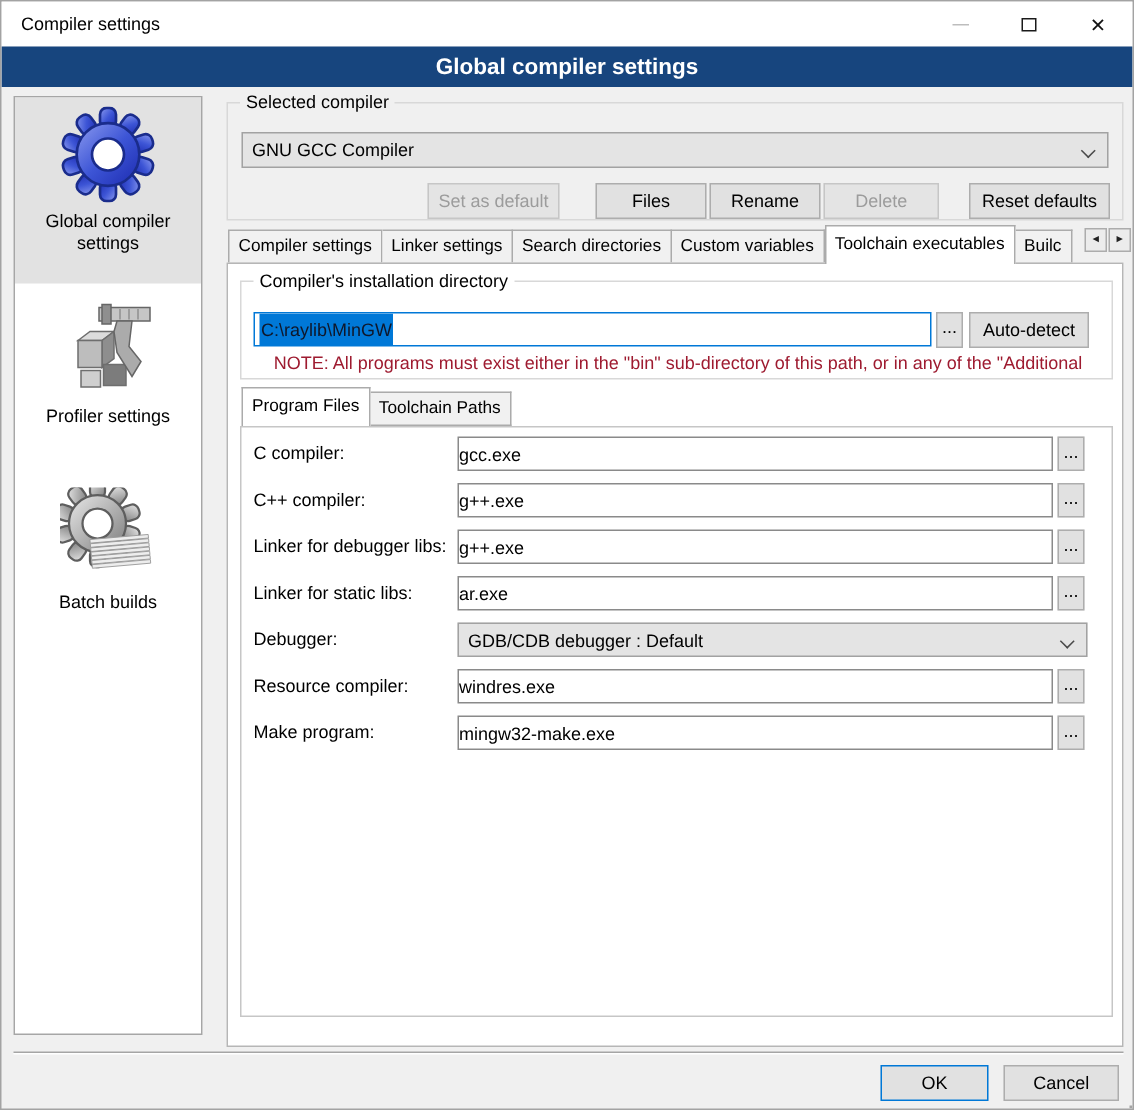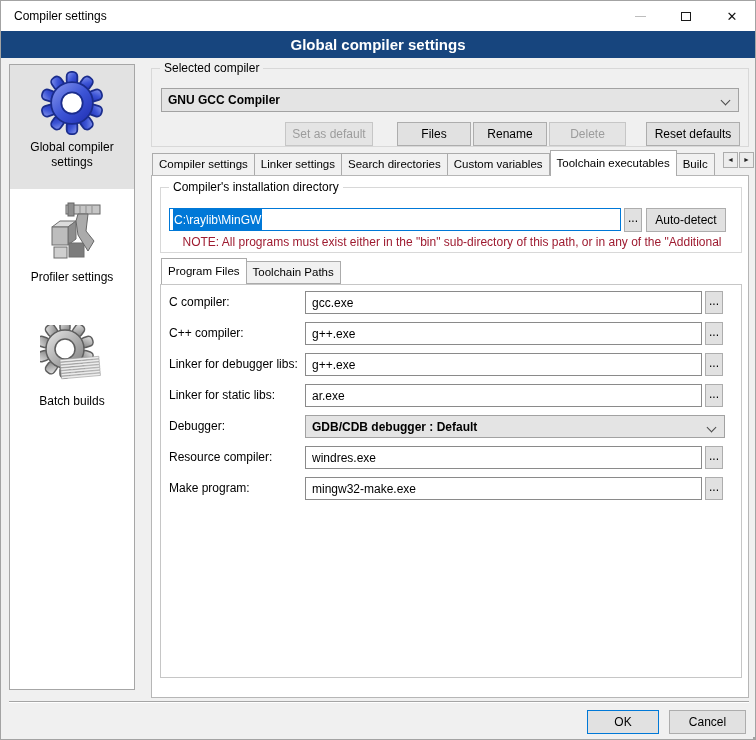--- a/index.html
+++ b/index.html
@@ -36,21 +36,21 @@
   
   .groupbox { position:absolute; border:1px solid #D8D8D8; }
   .groupbox > .glabel { position:absolute; top:-8px; left:8px; padding:0 4px; font-size:12px; }
   .glabel.on-gray { background:#F0F0F0; }
   .glabel.on-white { background:#FFFFFF;text-align:center; }
 
   .group-selected-compiler { left:150px; top:67px; width:598px; height:79px; }
 
   
   .combo { background:#E4E4E4; border:1px solid #A2A2A2; display:flex; align-items:center;
-           padding-left:6px; position:absolute; height:24px; cursor:default;font-weight:bold; }
+           padding-left:6px; position:absolute; height:24px; cursor:default; }
   .combo .chev { position:absolute; right:9px; top:8px; width:7px; height:7px;
                  border-right:1.4px solid #4A4A4A; border-bottom:1.4px solid #4A4A4A;
                  transform:rotate(45deg) ; }
   .compiler-combo { left:9px; top:19px; width:578px; }
 
   
   .btn { position:absolute; height:24px; background:#E1E1E1; border:1px solid #ADADAD;
          font-size:12px; text-align:center; line-height:22px; cursor:default;
          font-family:"Liberation Sans","DejaVu Sans",sans-serif; }
   .btn.disabled { color:#9C9C9C; border-color:#C6C6C6; background:#E4E4E4; }
@@ -75,36 +75,36 @@
 
   
   .main-panel { position:absolute; left:150px; top:174px; width:598px; height:523px;
                 background:#FFFFFF; border:1px solid #B6B6B6; z-index:2; }
 
   .group-install { left:8px; top:11px; width:582px; height:66px; }
 
   .dir-input { position:absolute; left:8px; top:20px; width:452px; height:23px;
                background:#FFFFFF; border:1px solid #0078D7; display:flex; align-items:center;
                padding-left:3px; overflow:hidden; }
-  .dir-input .sel { background:#0078D7; color:#ffffff; padding:4px 1px; white-space:pre; }
+  .dir-input .sel { background:#0078D7; color:#0f172a; padding:4px 1px; white-space:pre; }
   .btn-browse-dir { left:463px; top:20px; width:18px; line-height:18px; }
   .btn-autodetect { left:485px; top:20px; width:80px; }
   .note { position:absolute; left:8px; top:47px; width:566px; white-space:nowrap;
           overflow:hidden; color:#9E1B30; font-size:12px;text-align:center; }
 
   
   .subtabbar { position:absolute; left:9px; top:83px; height:25px; display:flex; align-items:flex-end; }
   .inner-panel { position:absolute; left:8px; top:108px; width:582px; height:394px;
                  background:#FFFFFF; border:1px solid #C6C6C6; }
 
   
   .frow { position:absolute; left:0; right:0; height:23px; }
   .frow .flabel { position:absolute; left:8px; top:0; width:134px; line-height:23px; font-size:12px; }
   .frow input { position:absolute; left:144px; top:0; width:397px; height:23px;
-                border:1px solid #8A8A8A; background:#FFF; padding-left:6px; font-size:12px;
+                border:1px solid #8A8A8A; background:#FFF; padding-left:0; font-size:12px;
                 font-family:"Liberation Sans","DejaVu Sans",sans-serif; }
   .frow .btn-sm { left:544px; top:0; width:18px; height:23px; line-height:18px; }
   .frow .dbg-combo { left:144px; top:0; width:420px; height:23px; }
 
   
   .footer-sep { position:absolute; left:8px; top:700px; width:740px; height:2px;
                 border-top:1px solid #A5A5A5; border-bottom:1px solid #FFFFFF; }
   .btn-ok { left:586px; top:709px; width:72px; border:1px solid #0078D7; }
   .btn-cancel { left:668px; top:709px; width:77px; }
   .grip { position:absolute; right:4px; bottom:4px; width:2px; height:2px; background:transparent;

